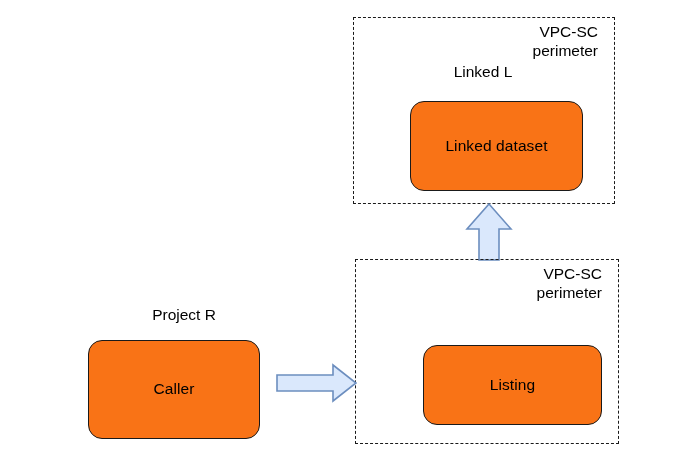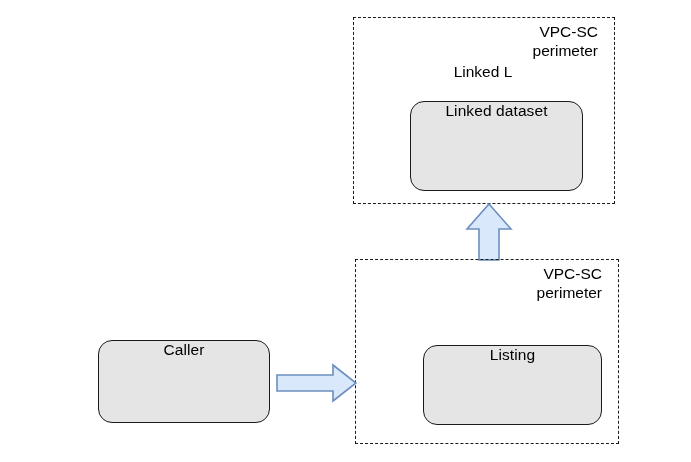--- a/index.html
+++ b/index.html
@@ -39,24 +39,24 @@
     top: 259px;
     width: 264px;
     height: 185px;
   }
 
   
   .node {
     position: absolute;
     border: 1.6px solid #1a1a1a;
     border-radius: 14px;
-    background: #e5e5e5;
+    background: #f97316;
     box-sizing: border-box;
     display: flex;
-    align-items: flex-start;
+    align-items: center;
     justify-content: center;
   }
   .node-label {
     font-size: 15.5px;
     line-height: 1.2;
     color: #000000;
     letter-spacing: 0.1px;
     white-space: nowrap;
   }
   #node-linked-dataset {
@@ -65,24 +65,24 @@
     width: 173px;
     height: 90px;
   }
   #node-listing {
     left: 384px;
     top: 345px;
     width: 179px;
     height: 80px;
   }
   #node-caller {
-    left: 59px;
+    left: 49px;
     top: 340px;
     width: 172px;
-    height: 83px;
+    height: 99px;
   }
 
   
   .label {
     position: absolute;
     font-size: 15.5px;
     line-height: 19px;
     color: #000000;
     white-space: nowrap;
   }
@@ -164,20 +164,21 @@
 
   <div class="perimeter" id="perimeter-lower"></div>
 
   <div class="label right-align" id="label-vpcsc-lower"><span>VPC-SC</span><br><span>perimeter</span></div>
 
 
   <div class="node" id="node-listing">
     <span class="node-label">Listing</span>
   </div>
 
+  <div class="label center-align" id="label-project-r">Project R</div>
 
   <div class="node" id="node-caller">
     <span class="node-label">Caller</span>
   </div>
 
   <div class="arrow" id="arrow-caller-to-listing">
     <svg viewBox="0 0 81 38" preserveAspectRatio="none">
       <polygon points="1,11 57,11 57,1 80,19 57,37 57,27 1,27" fill="#dae8fc" stroke="#6c8ebf" stroke-width="1.6" stroke-linejoin="miter"></polygon>
     </svg>
   </div>

